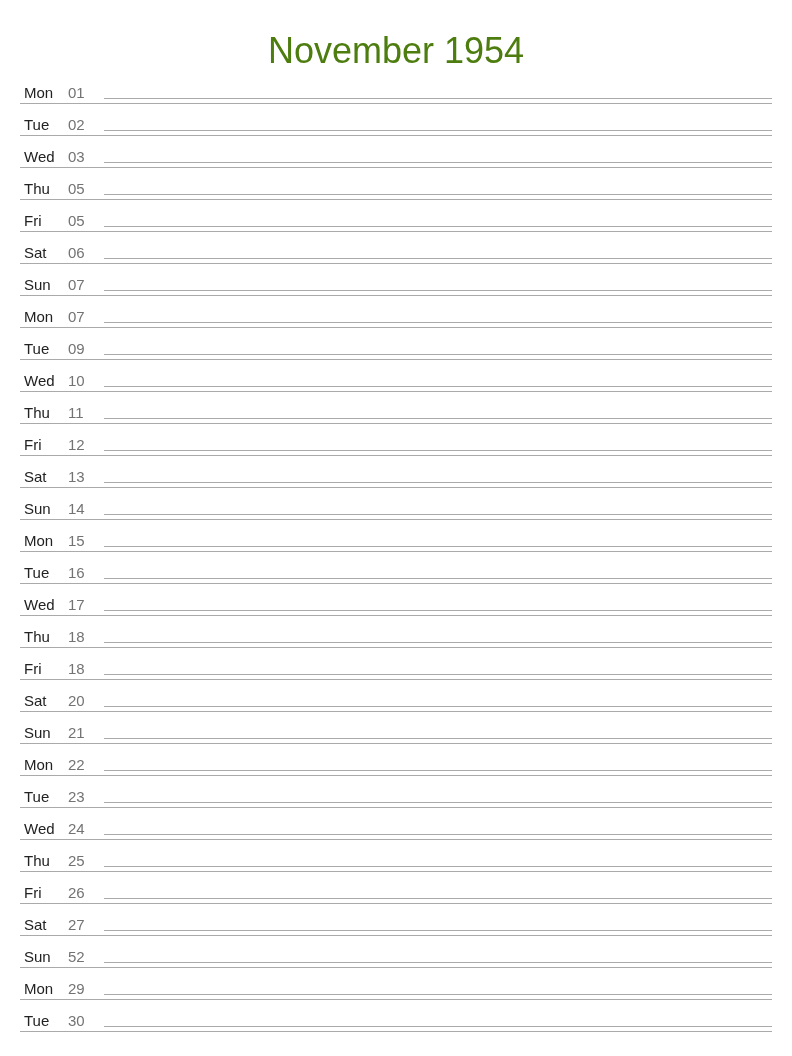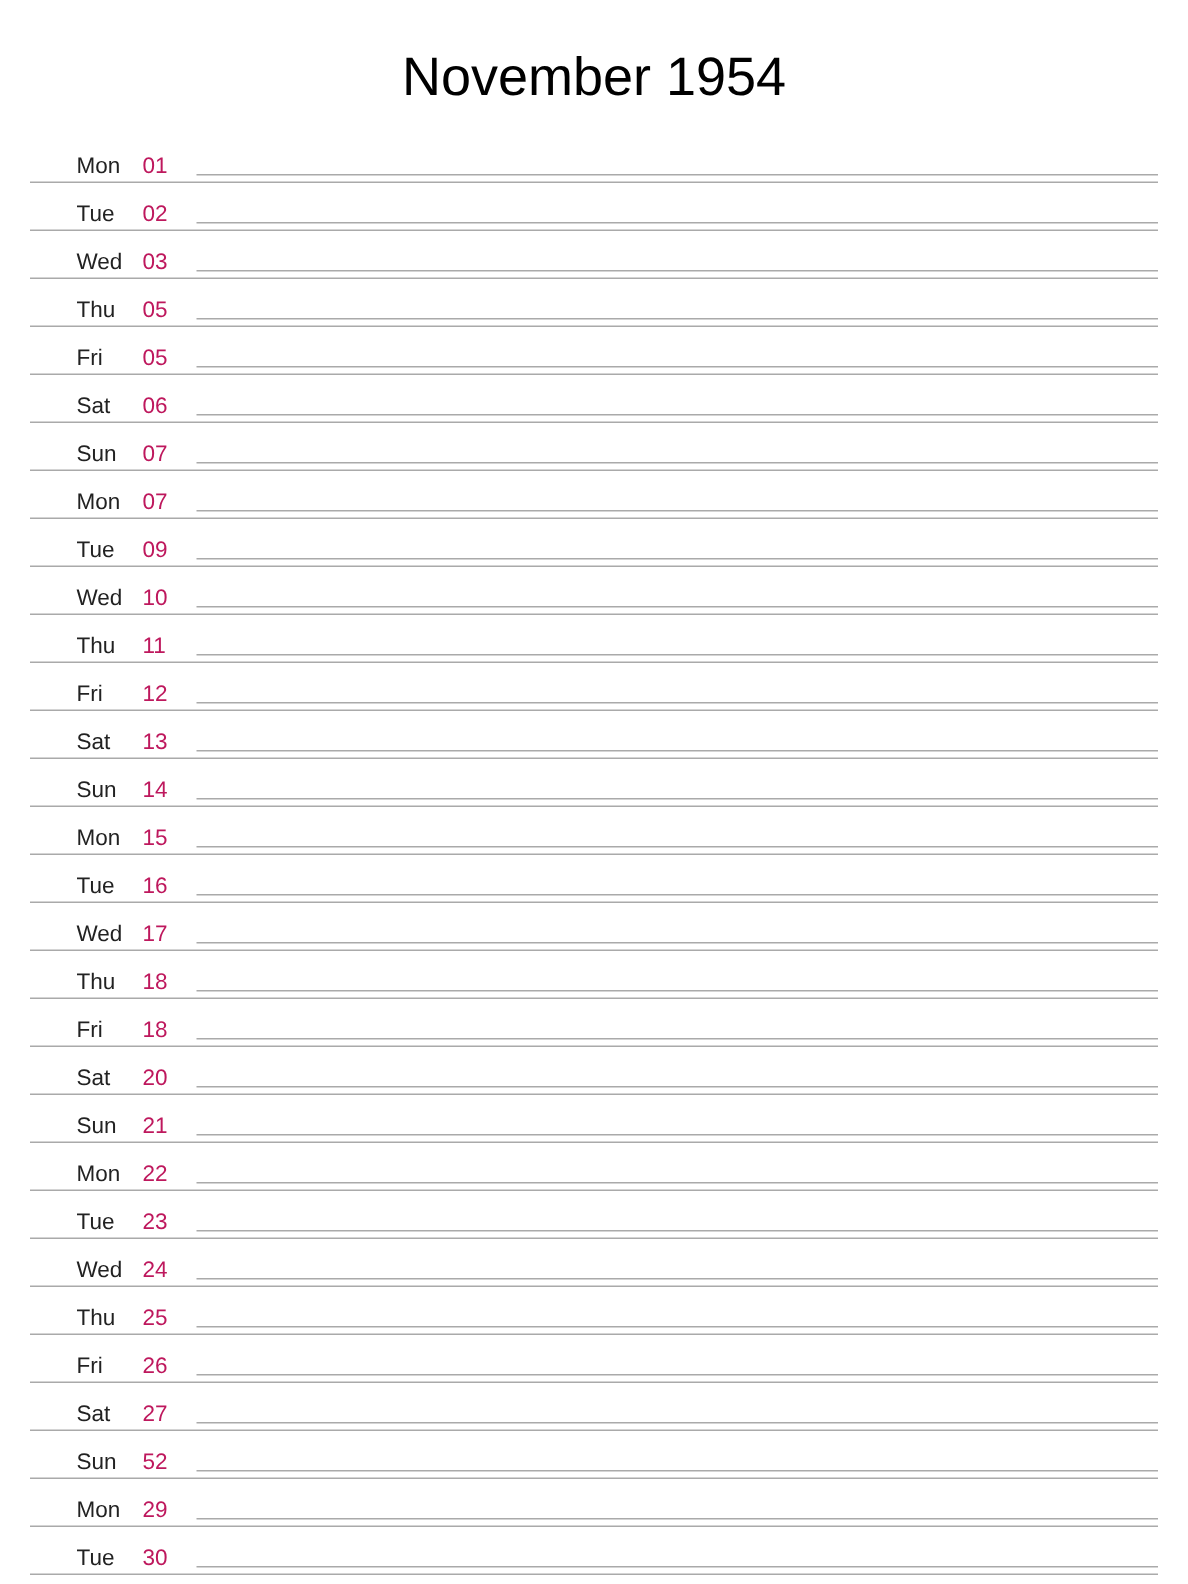--- a/index.html
+++ b/index.html
@@ -20,22 +20,21 @@
       width: 792px;
       min-height: 1056px;
       padding: 20px 20px 30px 20px;
       position: relative;
     }
 
     .title {
       text-align: center;
       font-size: 36px;
       font-weight: normal;
-      color: #000000;
-      margin-bottom: 18px;
+      color: #4d7c0f;
       padding-top: 10px;
     }
 
     .calendar-table {
       width: 100%;
       border-collapse: collapse;
     }
 
     .calendar-row {
       display: flex;
@@ -46,28 +45,27 @@
     }
 
     .day-name {
       width: 48px;
       min-width: 48px;
       font-size: 15px;
       color: #222;
       font-weight: normal;
       text-align: left;
       padding-left: 4px;
-      margin-left: 27px;
     }
 
     .day-num {
       width: 36px;
       min-width: 36px;
       font-size: 15px;
-      color: #be185d;
+      color: #737373;
       font-weight: normal;
       text-align: left;
     }
 
     .day-line {
       flex: 1;
       border-bottom: 1px solid #aaa;
       margin-bottom: 2px;
       height: 1px;
       align-self: flex-end;

